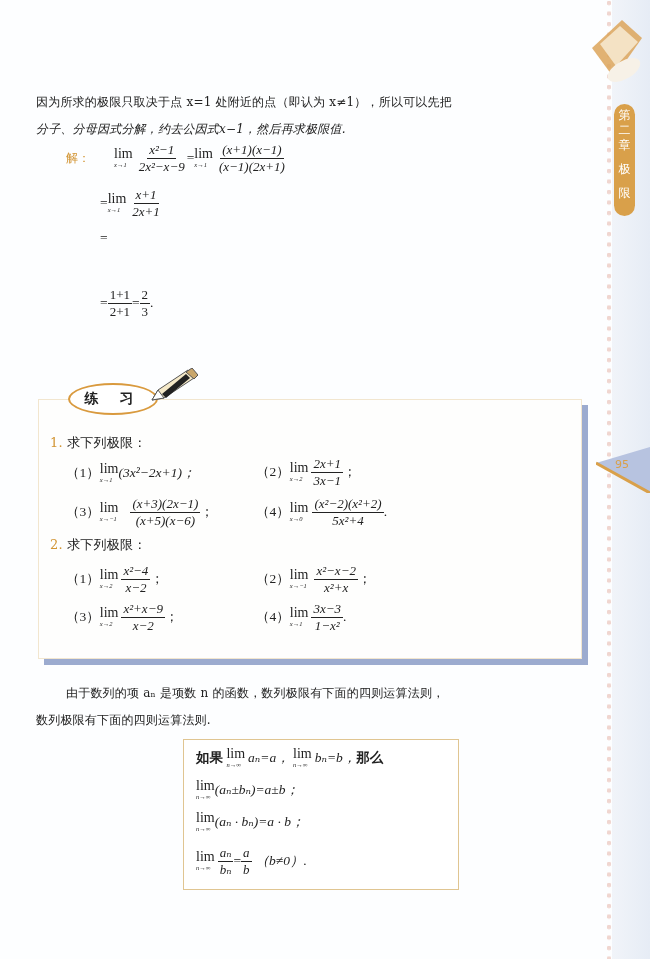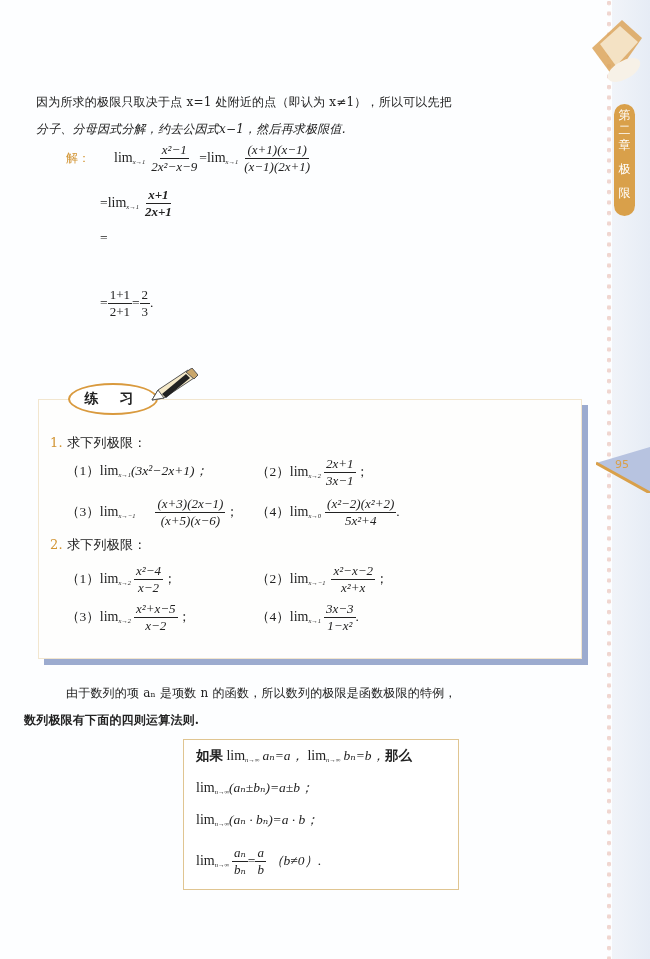--- a/index.html
+++ b/index.html
@@ -33,21 +33,21 @@
     position:absolute; left:596px; top:447px; width:54px; height:46px;
   }
   .page-num {
     position:absolute; left:615px; top:458px; font-family:"DejaVu Sans", sans-serif;
     font-size:11px; color:#d9a04a;
   }
   .p { position:absolute; font-size:12px; line-height:20px; white-space:nowrap; letter-spacing:0.2px; }
   .math { font-family:"Liberation Serif", "DejaVu Serif", serif; }
   .i { font-style:italic; }
   .orange { color:#d29534; }
-  .lim { display:inline-flex; flex-direction:row; align-items:flex-end; vertical-align:middle; line-height:1; }
+  .lim { display:inline-flex; flex-direction:column; align-items:flex-start; vertical-align:middle; line-height:1; }
   .lim .l { font-size:14px; }
   .lim .s { font-size:6.5px; font-style:italic; margin-top:1px; }
   .frac { display:inline-flex; flex-direction:column; align-items:center; vertical-align:middle; line-height:1.05; font-size:13px; }
   .frac .num { border-bottom:1px solid #222; padding:0 2px 1px; }
   .frac .den { padding:1px 2px 0; }
   .row { position:absolute; display:flex; align-items:center; font-size:13.5px; white-space:nowrap; }
   .exercise-box {
     position:absolute; left:38px; top:399px; width:542px; height:258px;
     background:#fefefd; border:1px solid #f2e6cf; box-shadow:6px 6px 0 #9cabcf;
   }
@@ -111,21 +111,21 @@
       <span class="num">(x+1)(x−1)</span>
       <span class="den">(x−1)(2x+1)</span>
     </span>
 </div>
 <div class="row math" style="left:100px;top:188px;">
   <span>=</span>
   <span class="lim">
       <span class="l">lim</span>
       <span class="s">x→1</span>
     </span>
-  <span class="frac i" style="margin-left:4px;font-weight:bold;">
+  <span class="frac i" style="margin-left:4px;">
       <span class="num">x+1</span>
       <span class="den">2x+1</span>
     </span>
 </div>
 <div class="row math" style="left:100px;top:230px;">
   <span>=</span>
 </div>
 <div class="row math" style="left:100px;top:288px;">
   <span>=</span>
   <span class="frac">
@@ -172,21 +172,21 @@
       <span class="den">3x−1</span>
     </span>
   <span>；</span>
 </div>
 <div class="row math" style="left:66px;top:497px;">
   <span>（3）</span>
   <span class="lim">
       <span class="l">lim</span>
       <span class="s">x→−1</span>
     </span>
-  <span class="frac i" style="margin-left:20px;">
+  <span class="frac i" style="margin-left:12px;">
       <span class="num">(x+3)(2x−1)</span>
       <span class="den">(x+5)(x−6)</span>
     </span>
   <span>；</span>
 </div>
 <div class="row math" style="left:256px;top:497px;">
   <span>（4）</span>
   <span class="lim">
       <span class="l">lim</span>
       <span class="s">x→0</span>
@@ -226,40 +226,40 @@
     </span>
   <span>；</span>
 </div>
 <div class="row math" style="left:66px;top:602px;">
   <span>（3）</span>
   <span class="lim">
       <span class="l">lim</span>
       <span class="s">x→2</span>
     </span>
   <span class="frac i" style="margin-left:3px;">
-      <span class="num">x²+x−5</span>
+      <span class="num">x²+x−9</span>
       <span class="den">x−2</span>
     </span>
   <span>；</span>
 </div>
 <div class="row math" style="left:256px;top:602px;">
   <span>（4）</span>
   <span class="lim">
       <span class="l">lim</span>
       <span class="s">x→1</span>
     </span>
   <span class="frac i" style="margin-left:3px;">
       <span class="num">3x−3</span>
       <span class="den">1−x²</span>
     </span>
   <span>.</span>
 </div>
 
-<div class="p" style="left:66px;top:683px;">由于数列的项 aₙ 是项数 n 的函数，所以数列的极限是函数极限的特例，</div>
-<div class="p" style="left:24px;top:710px;font-weight:bold;">数列极限有下面的四则运算法则.</div>
+<div class="p" style="left:66px;top:683px;">由于数列的项 aₙ 是项数 n 的函数，数列极限有下面的四则运算法则，</div>
+<div class="p" style="left:36px;top:710px;">数列极限有下面的四则运算法则.</div>
 
 <div class="rules-box"></div>
 <div class="row math" style="left:196px;top:747px;">
   <span class="bold-cn">如果</span>&nbsp;
   <span class="lim">
       <span class="l">lim</span>
       <span class="s">n→∞</span>
     </span>
   <span class="i" style="margin-left:3px;">aₙ=a，</span>&nbsp;
   <span class="lim">

